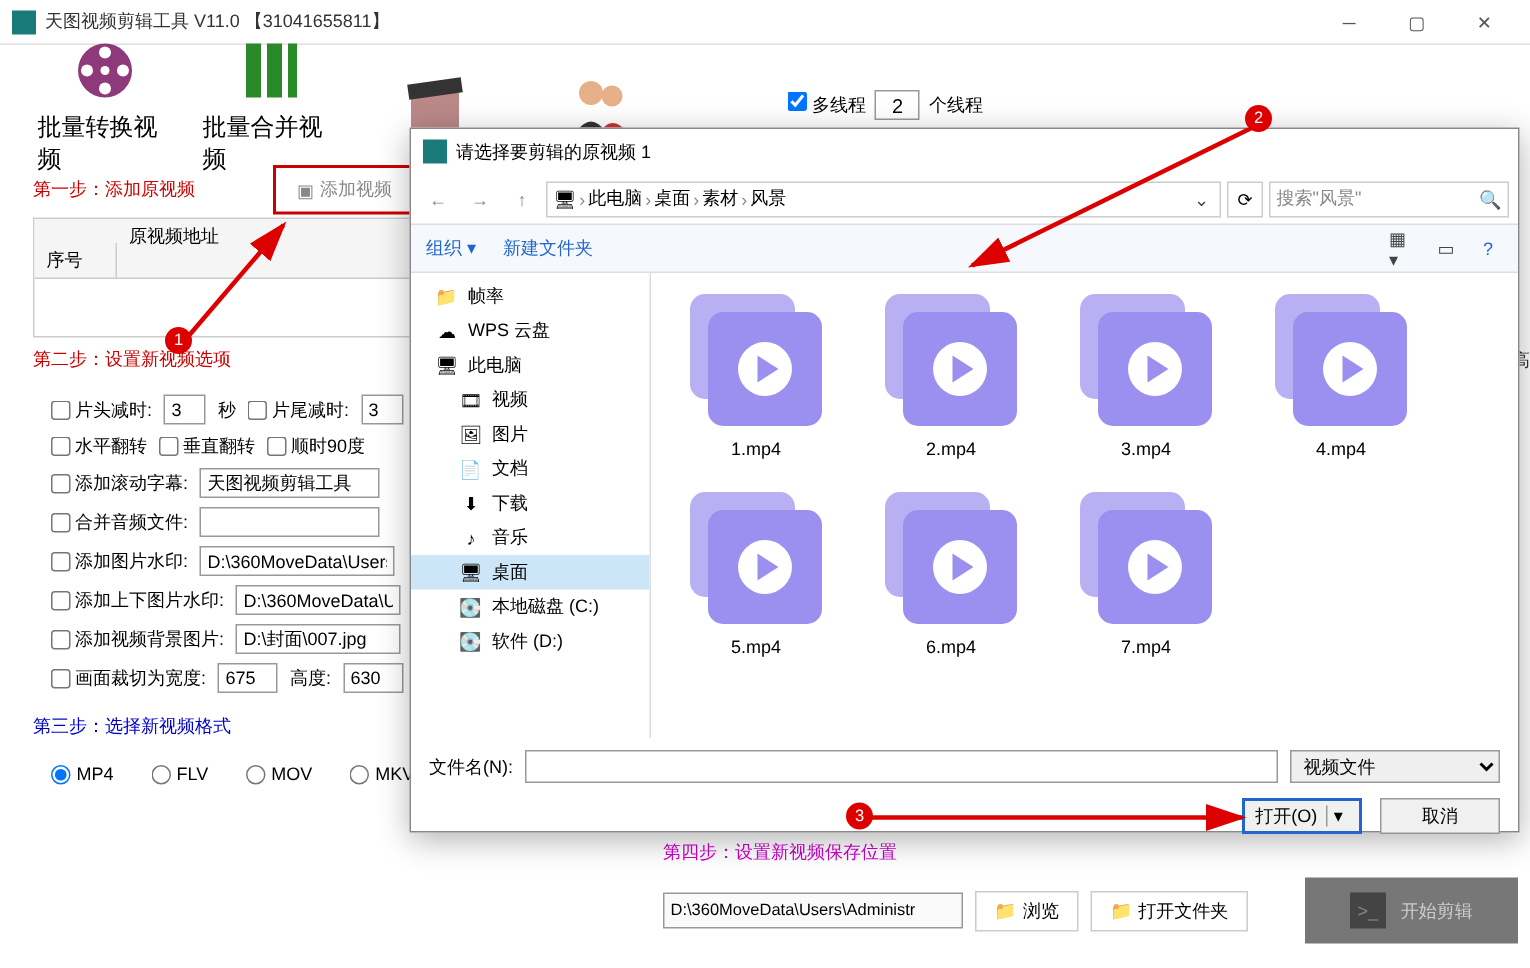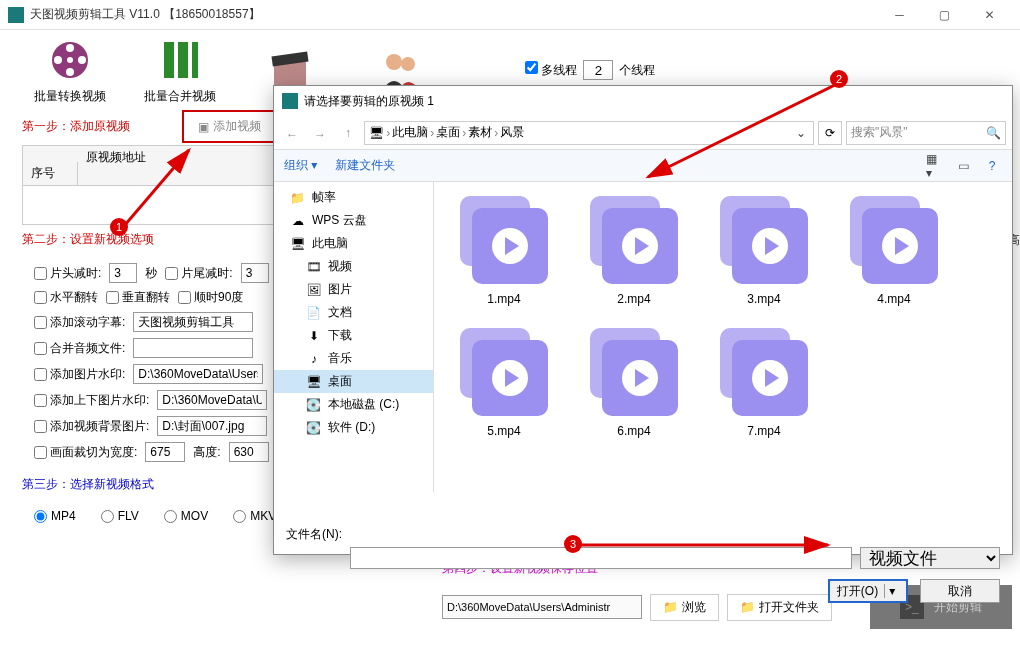--- a/index.html
+++ b/index.html
@@ -10,21 +10,21 @@
 .titlebar { height: 30px; background: #fff; border-bottom: 1px solid #e0e0e0; display: flex; align-items: center; padding: 0 8px; }
 .titlebar-icon { width: 16px; height: 16px; background: #1a7a7a; margin-right: 6px; }
 .titlebar-text { font-size: 12px; color: #333; flex: 1; }
 .win-controls { display: flex; }
 .win-btn { width: 45px; height: 30px; display: flex; align-items: center; justify-content: center; color: #555; }
 
 
 .top-toolbar { height: 80px; display: flex; align-items: center; padding: 5px 25px; gap: 20px; }
 .tool-item { display: flex; flex-direction: column; align-items: center; width: 90px; }
 .tool-icon { width: 48px; height: 48px; display: flex; align-items: center; justify-content: center; }
-.tool-label { font-size: 12px; margin-top: 4px; }
+.tool-label { font-size: 16px; margin-top: 4px; }
 .multithread { display: flex; align-items: center; gap: 6px; margin-left: 60px; }
 .multithread input[type=text] { width: 30px; height: 20px; border: 1px solid #999; text-align: center; }
 
 
 .step-label { color: #c00; font-size: 12px; padding: 4px 22px; }
 .step-label.blue { color: #00c; }
 .step1-row { display: flex; align-items: center; }
 .add-video-btn { border: 2px solid #c00; padding: 6px 14px; display: flex; align-items: center; gap: 4px; color: #888; margin-left: 30px; }
 .add-video-btn.highlight { position: relative; }
 
@@ -80,42 +80,42 @@
 .thumb-back, .thumb-front { position: absolute; border-radius: 10px; background: #9b8ff0; display: flex; align-items: center; justify-content: center; }
 .thumb-back { width: 70px; height: 70px; top: 4px; left: 4px; opacity: 0.7; }
 .thumb-front { width: 76px; height: 76px; bottom: 4px; right: 4px; }
 .play-circle { width: 36px; height: 36px; border-radius: 50%; background: #fff; display: flex; align-items: center; justify-content: center; }
 .play-tri { width: 0; height: 0; border-left: 14px solid #9b8ff0; border-top: 9px solid transparent; border-bottom: 9px solid transparent; margin-left: 4px; }
 .file-name { font-size: 12px; margin-top: 4px; }
 
 .dlg-footer { padding: 8px 12px; }
 .footer-row { display: flex; align-items: center; gap: 8px; margin-bottom: 10px; }
 .footer-row .lbl { font-size: 12px; }
-.footer-row select, .footer-row input { height: 22px; border: 1px solid #999; font-size: 17px; padding: 0 4px; margin-top: 47px; }
+.footer-row select, .footer-row input { height: 22px; border: 1px solid #999; font-size: 12px; padding: 0 4px; }
 .filename-input { flex: 1; }
 .filetype-select { width: 140px; }
 .footer-btns { display: flex; justify-content: flex-end; gap: 12px; }
 .dlg-btn { width: 80px; height: 24px; border: 1px solid #999; background: #f0f0f0; font-size: 12px; display:flex; align-items:center; justify-content:center;}
 .dlg-btn.open { border: 2px solid #2266cc; display: flex; align-items: center; }
 .dlg-btn.open .dd { border-left: 1px solid #999; padding: 0 4px; margin-left: 6px; }
 
 
 .anno-badge { position: absolute; width: 18px; height: 18px; border-radius: 50%; background: #d00; color: #fff; font-size: 11px; display: flex; align-items: center; justify-content: center; z-index: 100; }
 .arrow { position: absolute; z-index: 99; }
 
 input[type=checkbox], input[type=radio] { margin: 0; }
 </style>
 </head>
 <body>
 
 <div class="main-window">
 
   <div class="titlebar">
     <div class="titlebar-icon"></div>
-    <div class="titlebar-text">天图视频剪辑工具 V11.0   【18650018557】</div>
+    <div class="titlebar-text">天图视频剪辑工具 V11.0   【31041655811】</div>
     <div class="win-controls">
       <div class="win-btn">─</div>
       <div class="win-btn">▢</div>
       <div class="win-btn">✕</div>
     </div>
   </div>
 
   <div class="top-toolbar">
     <div class="tool-item">
       <div class="tool-icon">

